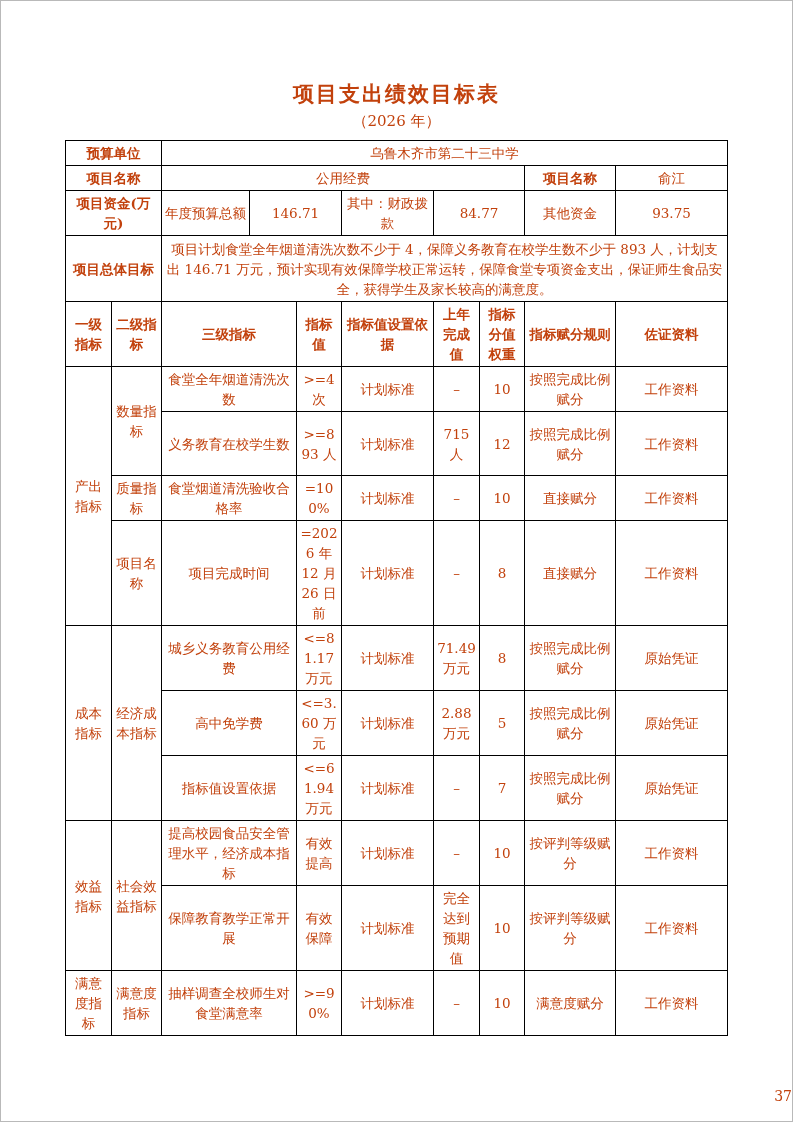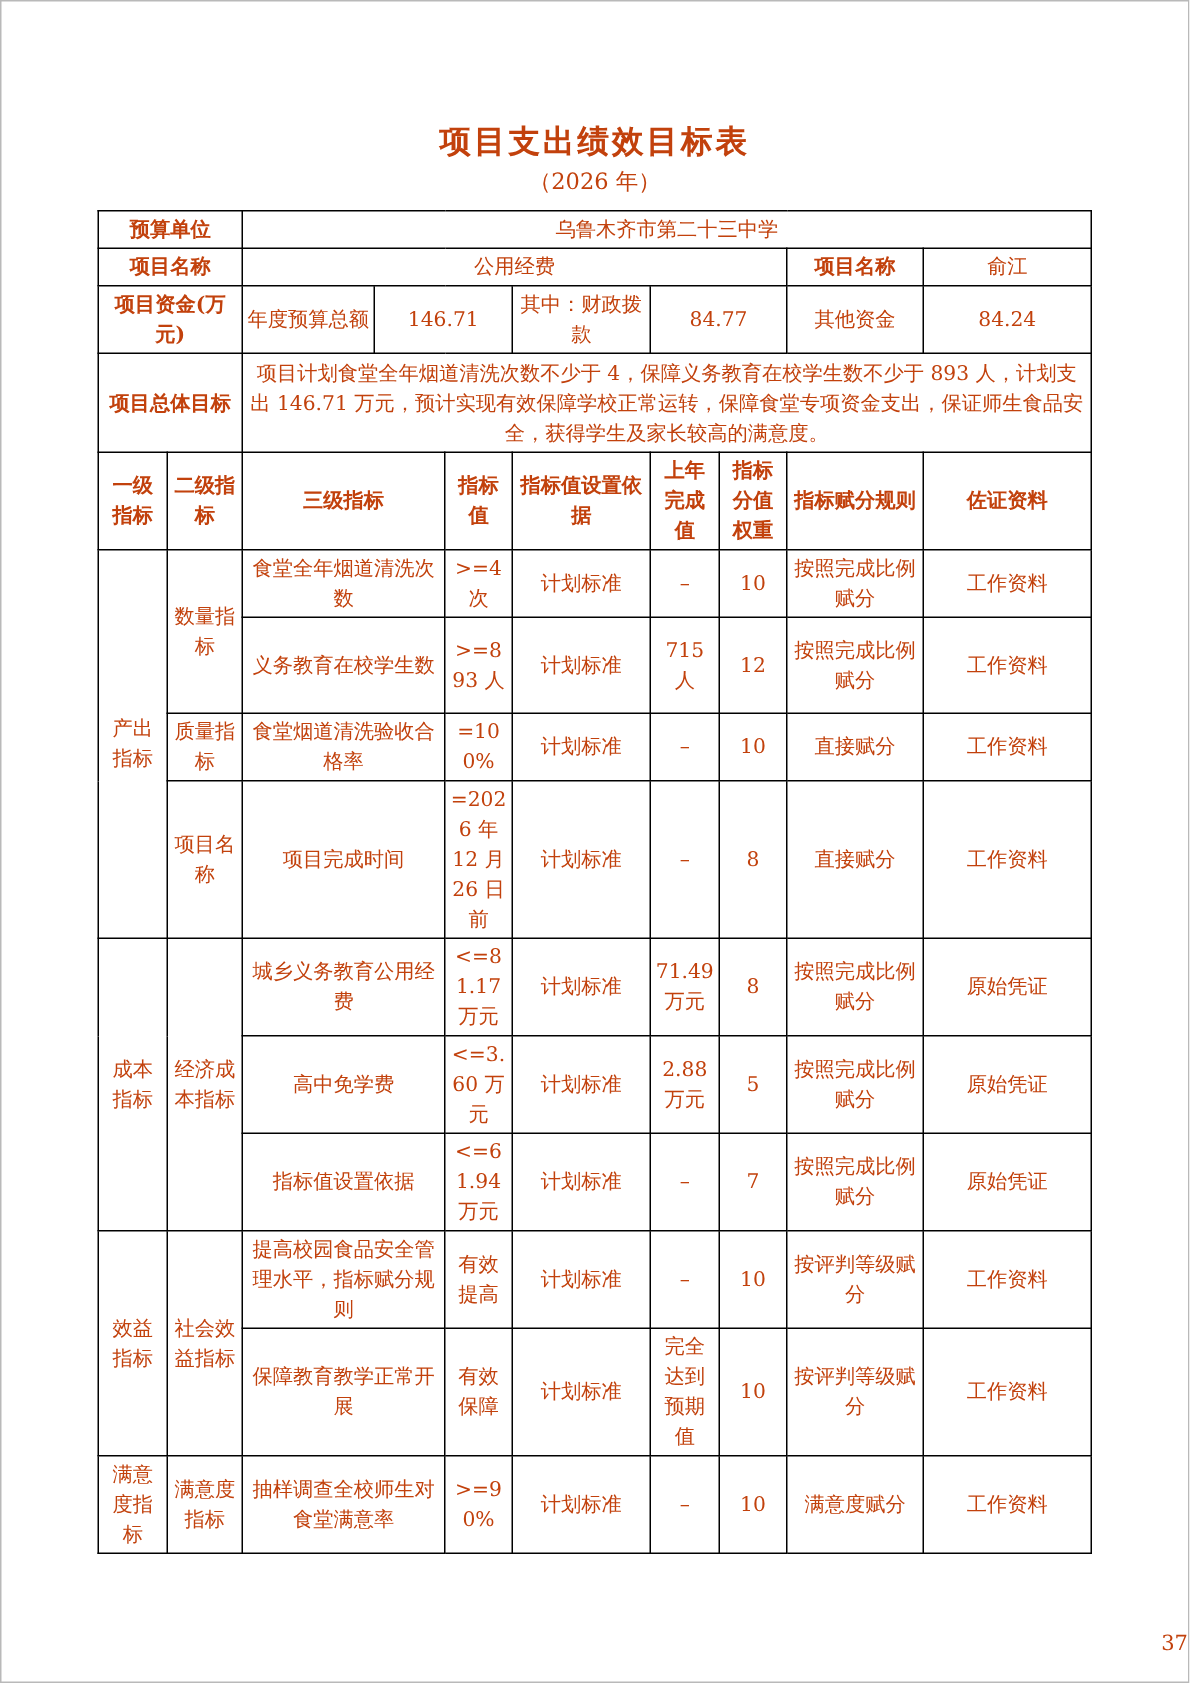--- a/index.html
+++ b/index.html
@@ -86,21 +86,21 @@
         <td class="lbl">项目名称</td>
         <td>俞江</td>
       </tr>
       <tr style="height:42px">
         <td colspan="2" class="lbl">项目资金(万元)</td>
         <td>年度预算总额</td>
         <td colspan="2">146.71</td>
         <td>其中：财政拨款</td>
         <td colspan="2">84.77</td>
         <td>其他资金</td>
-        <td>84.24</td>
+        <td>93.75</td>
       </tr>
       <tr style="height:66px">
         <td colspan="2" class="lbl">项目总体目标</td>
         <td colspan="8" class="goal-text">项目计划食堂全年烟道清洗次数不少于 4，保障义务教育在校学生数不少于 893 人，计划支出 146.71 万元，预计实现有效保障学校正常运转，保障食堂专项资金支出，保证师生食品安全，获得学生及家长较高的满意度。</td>
       </tr>
       <tr style="height:63px">
         <td class="lbl">一级指标</td>
         <td class="lbl">二级指标</td>
         <td colspan="2" class="lbl">三级指标</td>
         <td class="lbl">指标值</td>
@@ -178,21 +178,21 @@
         <td>计划标准</td>
         <td>–</td>
         <td>7</td>
         <td>按照完成比例赋分</td>
         <td>原始凭证</td>
       </tr>
 
       <tr style="height:53px">
         <td rowspan="2">效益指标</td>
         <td rowspan="2">社会效益指标</td>
-        <td colspan="2">提高校园食品安全管理水平，指标赋分规则</td>
+        <td colspan="2">提高校园食品安全管理水平，经济成本指标</td>
         <td>有效提高</td>
         <td>计划标准</td>
         <td>–</td>
         <td>10</td>
         <td>按评判等级赋分</td>
         <td>工作资料</td>
       </tr>
       <tr style="height:74px">
         <td colspan="2">保障教育教学正常开展</td>
         <td>有效保障</td>

